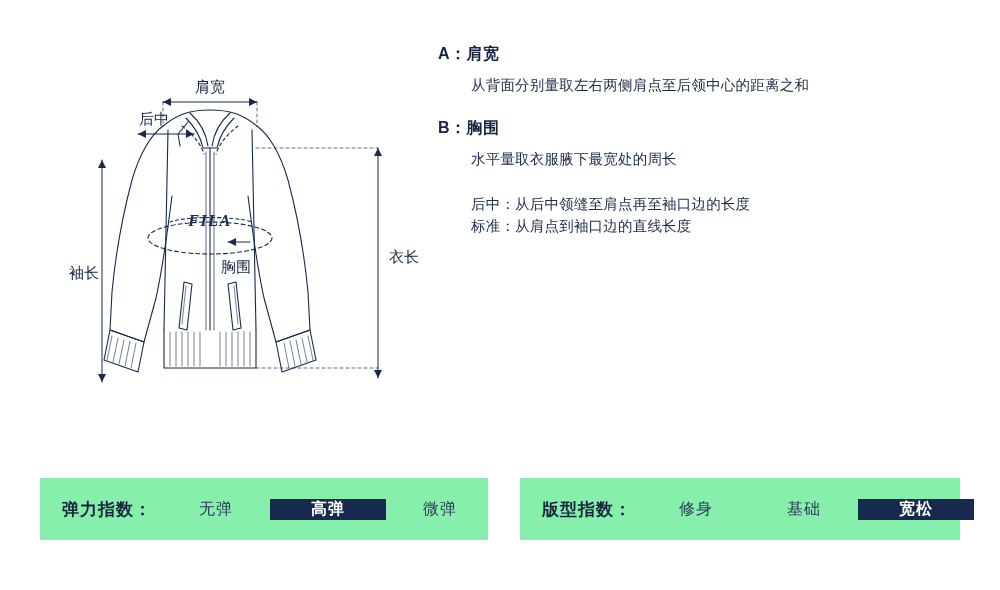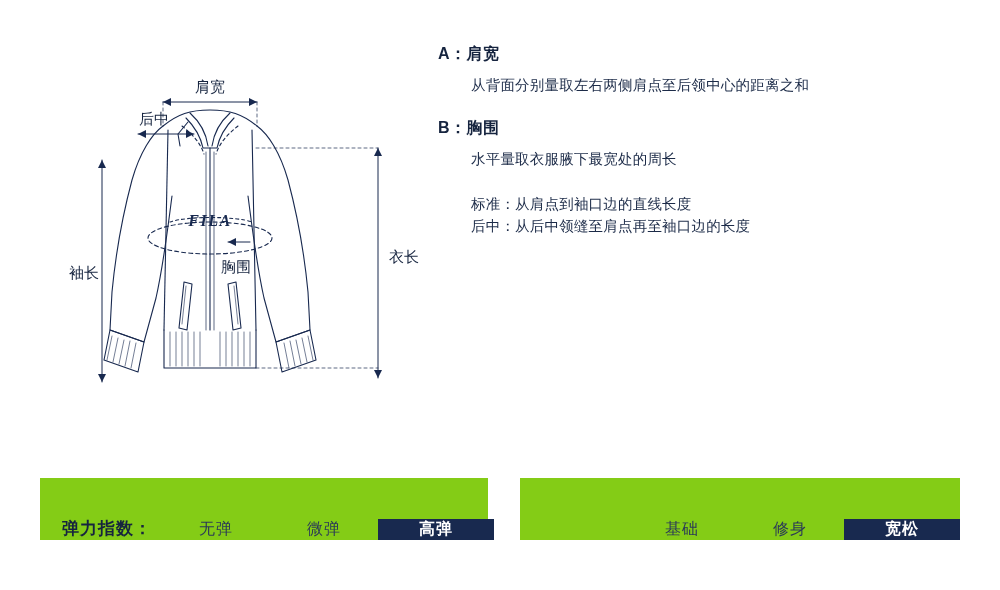--- a/index.html
+++ b/index.html
@@ -49,23 +49,23 @@
     line-height: 1.55;
     letter-spacing: 0.2px;
     margin-left: 33px;
   }
 
   
   .index-bar {
     position: absolute;
     top: 478px;
     height: 62px;
-    background: #84cc16;
-    display: flex;
-    align-items: flex-end;
+    background: #86efac;
+    display: flex;
+    align-items: center;
   }
   #elasticity-bar { left: 40px; width: 448px; }
   #fit-bar        { left: 520px; width: 440px; }
 
   .index-label {
     display: flex;
     align-items: center;
     padding-left: 22px;
     padding-right: 10px;
     font-size: 17px;
@@ -206,37 +206,38 @@
     <div class="legend-title">A：肩宽</div>
     <div class="legend-line">从背面分别量取左右两侧肩点至后领中心的距离之和</div>
   </div>
 
   <div class="legend-block">
     <div class="legend-title">B：胸围</div>
     <div class="legend-line">水平量取衣服腋下最宽处的周长</div>
   </div>
 
   <div class="legend-block">
+    <div class="legend-line">后中：从后中领缝至肩点再至袖口边的长度</div>
     <div class="legend-line">标准：从肩点到袖口边的直线长度</div>
-    <div class="legend-line">后中：从后中领缝至肩点再至袖口边的长度</div>
   </div>
 
   <div class="legend-block">
   </div>
 
 </div>
 
 <div class="index-bar" id="elasticity-bar">
   <div class="index-label">弹力指数：</div>
   <div class="index-options">
     <div class="index-option">无弹</div>
+    <div class="index-option active">高弹</div>
     <div class="index-option">微弹</div>
-    <div class="index-option active">高弹</div>
   </div>
 </div>
 
 <div class="index-bar" id="fit-bar">
+  <div class="index-label">版型指数：</div>
   <div class="index-options">
+    <div class="index-option">修身</div>
     <div class="index-option">基础</div>
-    <div class="index-option">修身</div>
     <div class="index-option active">宽松</div>
   </div>
 </div>
 
 </body></html>

